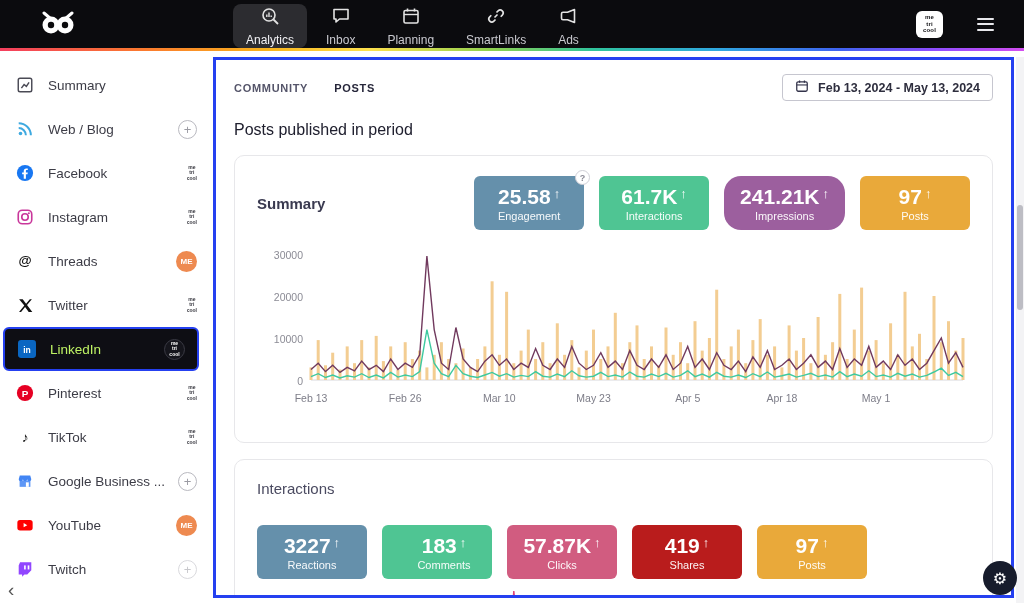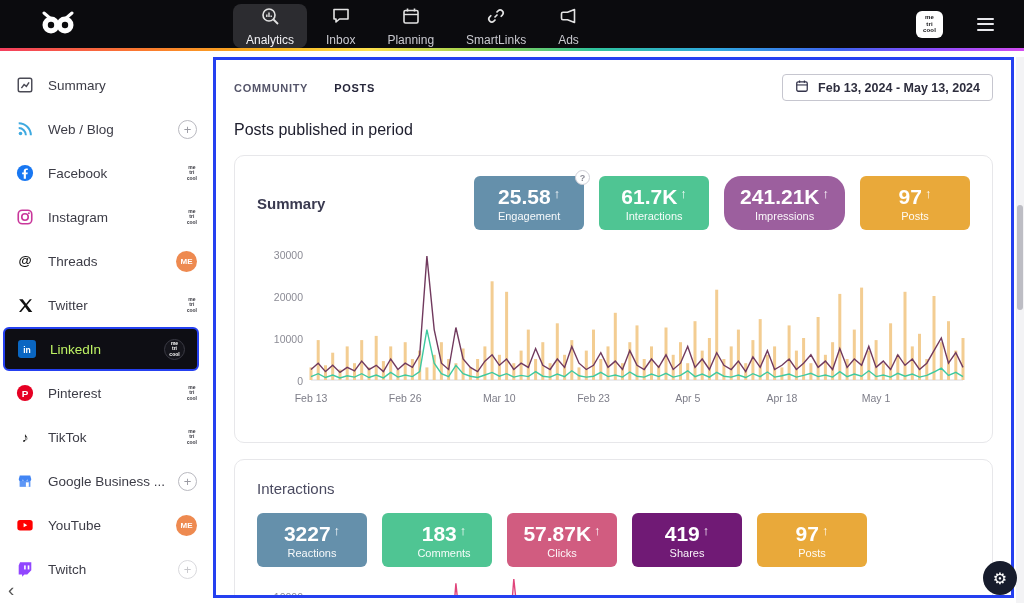--- a/index.html
+++ b/index.html
@@ -45,21 +45,21 @@
 .tabs{display:flex;gap:26px}
 .tab{font-size:11px;font-weight:700;letter-spacing:.7px;color:#55556a;cursor:pointer}
 .tab.active{color:#26263a}
 .date-btn{margin-left:auto;display:flex;align-items:center;gap:9px;border:1px solid #c6c6cf;border-radius:4px;height:27px;padding:0 12px;font-size:12.5px;font-weight:600;color:#2e2e3e;cursor:pointer;background:#fff}
 .page-title{margin-top:20px;font-size:16px;font-weight:500;color:#20202f}
 .card{border:1px solid #e7e7ea;border-radius:10px;margin-top:16px;padding:20px 22px;background:#fff}
 .card-head{display:flex;align-items:center}
 .card-title{font-size:15px;font-weight:600;color:#3a3a50}
 .card-title.light{font-weight:500;color:#4a4a60}
 .chips{margin-left:auto;display:flex;gap:15px}
-.card .chips.row2{margin-top:16px}
+.card .chips.row2{margin-top:28px}
 .chip{position:relative;min-width:110px;height:54px;border-radius:6px;color:#fff;display:flex;flex-direction:column;align-items:center;justify-content:center;padding:0 16px}
 .chip-top{display:flex;align-items:center}
 .chip-val{font-size:21px;font-weight:600}
 .chip-arrow{font-size:13px;margin-left:3px;position:relative;top:-3px}
 .chip-label{font-size:11px;opacity:.95;margin-top:1px}
 .chip-help{position:absolute;top:-6px;right:-6px;width:15px;height:15px;border-radius:50%;background:#fff;border:1px solid #cfcfd6;color:#8a8a95;font-size:9px;font-weight:700;display:flex;align-items:center;justify-content:center;cursor:pointer}
 
 
 .chart{position:relative}
 #chart-0{height:168px;margin-top:24px}
@@ -488,21 +488,21 @@
             <rect x="628.8" y="88.2" width="3" height="37.8" fill="#f3cd92"></rect>
             <rect x="636.0" y="67.2" width="3" height="58.8" fill="#f3cd92"></rect>
             <rect x="643.3" y="96.6" width="3" height="29.4" fill="#f3cd92"></rect>
             <rect x="650.5" y="84.0" width="3" height="42.0" fill="#f3cd92"></rect>
             <polyline points="0.0,115.5 7.2,109.2 14.5,117.6 21.7,111.3 29.0,118.4 36.2,113.4 43.5,116.8 50.7,107.1 58.0,115.5 65.2,111.3 72.4,117.6 79.7,105.0 86.9,115.5 94.2,109.2 101.4,113.4 108.7,100.8 115.9,2.1 123.2,75.6 130.4,109.2 137.6,115.5 144.9,73.5 152.1,105.0 159.4,113.4 166.6,117.6 173.9,107.1 181.1,100.8 188.4,111.3 195.6,105.0 202.8,115.5 210.1,109.2 217.3,113.4 224.6,94.5 231.8,111.3 239.1,115.5 246.3,105.0 253.6,113.4 260.8,92.4 268.0,109.2 275.3,115.5 282.5,111.3 289.8,98.7 297.0,113.4 304.3,107.1 311.5,115.5 318.8,96.6 326.0,111.3 333.2,115.5 340.5,105.0 347.7,113.4 355.0,100.8 362.2,115.5 369.5,109.2 376.7,92.4 384.0,113.4 391.2,105.0 398.4,115.5 405.7,98.7 412.9,111.3 420.2,115.5 427.4,107.1 434.7,117.6 441.9,102.9 449.2,113.4 456.4,96.6 463.6,115.5 470.9,111.3 478.1,105.0 485.4,115.5 492.6,109.2 499.9,100.8 507.1,113.4 514.4,107.1 521.6,115.5 528.8,94.5 536.1,113.4 543.3,105.0 550.6,111.3 557.8,92.4 565.1,113.4 572.3,107.1 579.6,115.5 586.8,100.8 594.0,111.3 601.3,105.0 608.5,115.5 615.8,109.2 623.0,96.6 630.3,84.0 637.5,109.2 644.8,98.7 652.0,113.4" fill="none" stroke="#713a5e" stroke-width="1.4"></polyline>
             <polyline points="0.0,122.6 7.2,119.7 14.5,123.5 21.7,121.0 29.0,123.9 36.2,121.8 43.5,123.1 50.7,119.7 58.0,123.5 65.2,121.0 72.4,123.9 79.7,118.4 86.9,123.1 94.2,121.0 101.4,122.6 108.7,117.6 115.9,75.6 123.2,109.2 130.4,119.7 137.6,122.6 144.9,111.3 152.1,119.7 159.4,122.2 166.6,123.5 173.9,121.0 181.1,118.4 188.4,122.2 195.6,119.7 202.8,123.1 210.1,121.4 217.3,122.6 224.6,117.6 231.8,122.2 239.1,123.1 246.3,120.1 253.6,122.6 260.8,116.8 268.0,121.8 275.3,123.1 282.5,122.2 289.8,118.4 297.0,122.6 304.3,121.0 311.5,123.1 318.8,118.0 326.0,122.2 333.2,123.1 340.5,120.1 347.7,122.6 355.0,119.3 362.2,123.1 369.5,121.4 376.7,116.8 384.0,122.6 391.2,120.1 398.4,123.1 405.7,118.4 412.9,122.2 420.2,123.1 427.4,121.0 434.7,123.5 441.9,119.7 449.2,122.6 456.4,118.0 463.6,123.1 470.9,121.8 478.1,120.1 485.4,123.1 492.6,121.4 499.9,119.3 507.1,122.6 514.4,121.0 521.6,123.1 528.8,117.6 536.1,122.6 543.3,120.1 550.6,122.2 557.8,116.8 565.1,122.6 572.3,121.0 579.6,123.1 586.8,119.3 594.0,122.2 601.3,120.1 608.5,123.1 615.8,121.4 623.0,118.0 630.3,114.2 637.5,121.4 644.8,118.4 652.0,122.6" fill="none" stroke="#3ec9a0" stroke-width="1.4"></polyline>
           </svg>
           <div class="xtick" style="left: 54px; top: 138px;">Feb 13</div>
           <div class="xtick" style="left: 148.178px; top: 138px;">Feb 26</div>
           <div class="xtick" style="left: 242.356px; top: 138px;">Mar 10</div>
-          <div class="xtick" style="left: 336.533px; top: 138px;">Feb 23</div>
+          <div class="xtick" style="left: 336.533px; top: 138px;">May 23</div>
           <div class="xtick" style="left: 430.711px; top: 138px;">Apr 5</div>
           <div class="xtick" style="left: 524.889px; top: 138px;">Apr 18</div>
           <div class="xtick" style="left: 619.067px; top: 138px;">May 1</div>
         </div>
     </section>
 
     <section class="card">
       <h3 class="card-title light">Interactions</h3>
       <div class="chips row2">
         <div class="chip" style="background: rgb(101, 144, 171);">
@@ -519,21 +519,21 @@
             </div>
           <div class="chip-label">Comments</div>
         </div>
         <div class="chip" style="background: rgb(209, 92, 128);">
           <div class="chip-top">
               <span class="chip-val">57.87K</span>
               <span class="chip-arrow">↑</span>
             </div>
           <div class="chip-label">Clicks</div>
         </div>
-        <div class="chip" style="background: #701a75;">
+        <div class="chip" style="background: #b91c1c;">
           <div class="chip-top">
               <span class="chip-val">419</span>
               <span class="chip-arrow">↑</span>
             </div>
           <div class="chip-label">Shares</div>
         </div>
         <div class="chip" style="background: rgb(233, 169, 58);">
           <div class="chip-top">
               <span class="chip-val">97</span>
               <span class="chip-arrow">↑</span>

